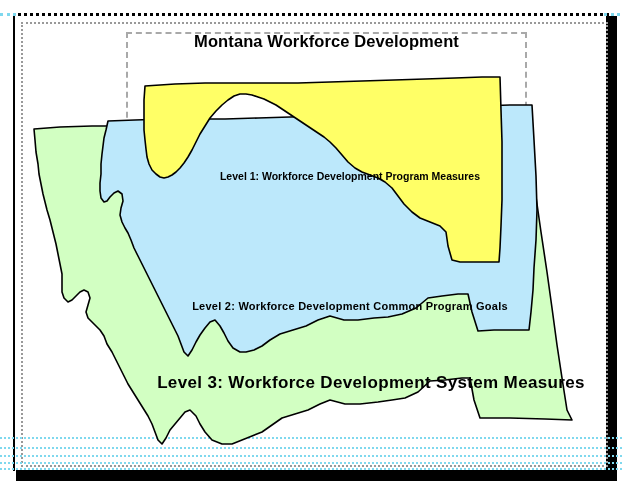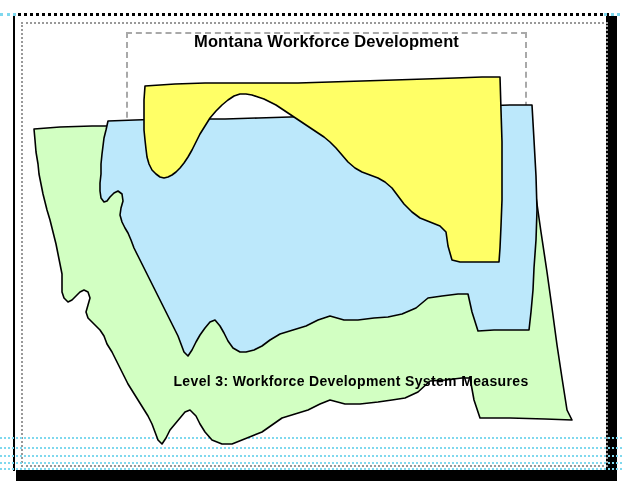--- a/index.html
+++ b/index.html
@@ -34,21 +34,21 @@
   .mapsvg{position:absolute;left:0;top:0;width:622px;height:484px;}
   .mt-shape{stroke:#000000;stroke-width:1.6;stroke-linejoin:round;}
 
   
   .title{position:absolute;left:126px;top:31px;width:401px;text-align:center;
       font-size:16.5px;font-weight:bold;color:#000000;line-height:1.3;
       letter-spacing:.1px;}
   .lvl{position:absolute;text-align:center;color:#000000;font-weight:bold;}
   .lvl1{left:150px;top:167px;width:400px;font-size:10.5px;line-height:1.85;}
   .lvl2{left:150px;top:300px;width:400px;font-size:11px;letter-spacing:.25px;}
-  .lvl3{left:136px;top:373px;width:430px;font-size:14px;letter-spacing:.35px;}
+  .lvl3{left:156px;top:373px;width:430px;font-size:17px;letter-spacing:.35px;}
 </style>
 </head>
 <body>
 
 <div id="stage">
 
   <div class="frame-top-dash"></div>
   <div class="frame-left-rule"></div>
   <div class="frame-right-bar"></div>
   <div class="frame-bottom-bar"></div>
@@ -131,18 +131,20 @@
         L 146,149 L 145,140 L 144,130 L 144,120 L 144,110
         L 144,100 Z"></path>
     </g>
   </svg>
 
   <div class="title">
     <div>Montana Workforce Development</div>
   </div>
 
   <div class="lvl lvl1">
+    <div>Level 1: Workforce Development Program Measures</div>
   </div>
 
+  <div class="lvl lvl2">Level 2: Workforce Development Common Program Goals</div>
 
   <div class="lvl lvl3">Level 3: Workforce Development System Measures</div>
 
 </div>
 
 </body></html>

